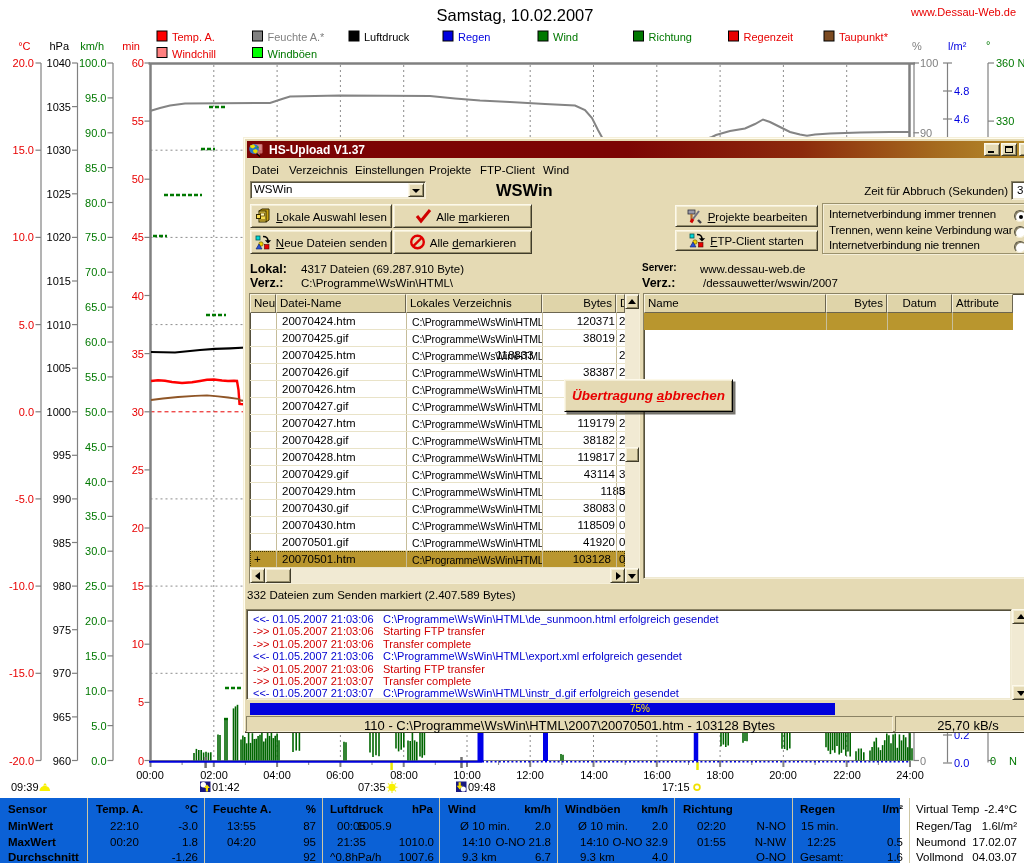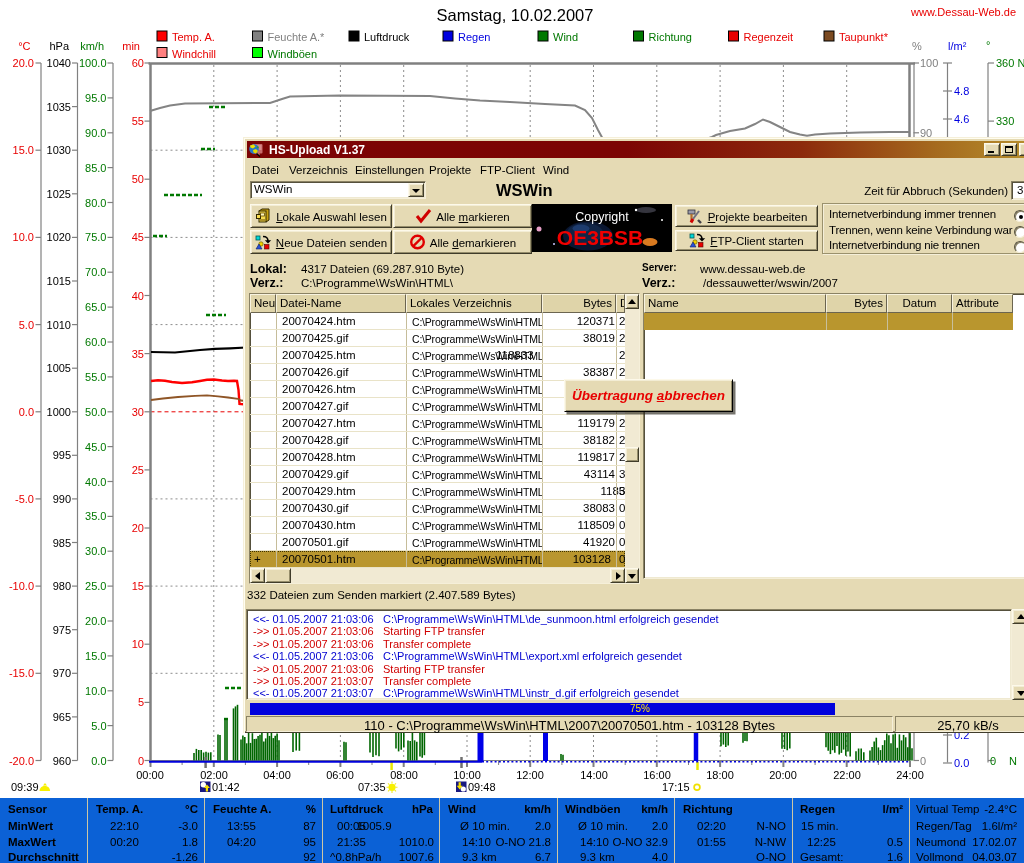--- a/index.html
+++ b/index.html
@@ -1,18 +1,18 @@
 <!DOCTYPE html>
 <html><head><meta charset="utf-8"><style>
 html,body{margin:0;padding:0;width:1024px;height:863px;overflow:hidden;background:#fff;
  font-family:"Liberation Sans",sans-serif;}
 *{box-sizing:border-box;}
 .abs{position:absolute;}
 
-#panel{position:absolute;left:0;top:798px;width:1024px;height:65px;background:#0b61d6;
+#panel{position:absolute;left:0;top:798px;width:900px;height:65px;background:#0b61d6;
  font-size:11.5px;color:#000;}
 #panel .div{position:absolute;top:0;width:1px;height:65px;background:#cdc6a4;}
 #panel .b{font-weight:bold;}
 #panel span{position:absolute;white-space:nowrap;}
 
 #dlg{position:absolute;left:243px;top:137px;width:800px;height:596px;background:#e5dab4;
  box-shadow:inset 1px 1px 0 #f5efd9, inset 2px 2px 0 #fffdf0, inset -1px -1px 0 #413d2b, inset -2px -2px 0 #8a8264;
  font-size:11.5px;color:#000;}
 #dlg .abs{white-space:nowrap;}
 .raised{background:#e5dab4;border:1px solid;border-color:#fdf9ea #403c2a #403c2a #fdf9ea;
@@ -618,33 +618,20 @@
           <circle cx="6" cy="10" r="2.2" fill="#f0d000" stroke="#605000" stroke-width="0.6"></circle>
           <path d="M1 15 L4 10 L7 15 z" fill="#2850d8" stroke="#102060" stroke-width="0.6"></path>
           <rect x="9.5" y="10.5" width="4.5" height="4.5" fill="#e80000" stroke="#500000" stroke-width="0.6"></rect>
           <path d="M8 2.5 C 12 2.5 13 4 13 7.5" stroke="#000" stroke-width="1.7" fill="none"></path>
           <path d="M13 9.5 l -3.2 -3.2 h6.4 z" fill="#000"></path>
         </svg></div><span style="display:inline-block;vertical-align:middle;margin-top:3px;margin-left:4px;"><u>N</u>eue Dateien senden</span></div>
 <div class="abs raised" style="left:150px;top:93px;width:139px;height:24px;text-align:center;"><div style="display:inline-block;vertical-align:middle;margin-top:3px;"><svg width="17" height="16">
           <circle cx="8.5" cy="8" r="6.3" fill="none" stroke="#e00000" stroke-width="2.4"></circle>
           <line x1="4" y1="12.4" x2="13" y2="3.5" stroke="#e00000" stroke-width="2.4"></line>
         </svg></div><span style="display:inline-block;vertical-align:middle;margin-top:3px;margin-left:4px;">Alle <u>d</u>emarkieren</span></div>
-<div class="abs" style="left:289px;top:67px;width:140px;height:48px;background:#000;overflow:hidden;"><svg width="140" height="48">
-        <ellipse cx="56" cy="32" rx="25" ry="14.5" fill="#0a1630"></ellipse>
-        <ellipse cx="53" cy="29" rx="18" ry="10" fill="#112546"></ellipse>
-        <ellipse cx="49" cy="24.5" rx="8.5" ry="4" fill="#1e3c6e"></ellipse>
-        <ellipse cx="118" cy="38" rx="7.5" ry="4" fill="#d87a20"></ellipse>
-        <ellipse cx="114" cy="6" rx="10" ry="3" fill="#42424e" opacity="0.8"></ellipse>
-        <circle cx="7" cy="25" r="2.5" fill="#e8a0c8"></circle>
-        <circle cx="104" cy="6" r="1.2" fill="#fff"></circle>
-        <circle cx="130" cy="16" r="1" fill="#fff"></circle>
-        <circle cx="22" cy="40" r="1" fill="#c8c8ff"></circle>
-        <text x="70" y="17" text-anchor="middle" fill="#fff" font-size="12.5" font-family="Liberation Sans">Copyright</text>
-        <text x="68" y="41" text-anchor="middle" fill="#f00000" font-size="21" font-weight="bold" font-family="Liberation Sans">OE3BSB</text>
-      </svg></div>
 <div class="abs raised" style="left:432px;top:68px;width:143px;height:22px;text-align:center;"><div style="display:inline-block;vertical-align:middle;margin-top:2px;"><svg width="18" height="16">
           <rect x="2" y="2" width="7" height="4" fill="#9a9aa8" stroke="#30303c" stroke-width="0.8"></rect>
           <path d="M5.5 6 l0 7" stroke="#b07030" stroke-width="2.2"></path>
           <path d="M13 3 l-6 8" stroke="#707080" stroke-width="2"></path>
           <path d="M7 11 l-2 3.5" stroke="#d00000" stroke-width="3"></path>
           <path d="M12 12 l3 3" stroke="#404048" stroke-width="2.4"></path>
         </svg></div><span style="display:inline-block;vertical-align:middle;margin-top:2px;margin-left:4px;"><u>P</u>rojekte bearbeiten</span></div>
 <div class="abs raised" style="left:432px;top:93px;width:143px;height:21px;text-align:center;"><div style="display:inline-block;vertical-align:middle;margin-top:1px;"><svg width="17" height="16">
           <rect x="1" y="2" width="4" height="4" fill="#00d8d8" stroke="#005858" stroke-width="0.8"></rect>
           <circle cx="6" cy="10" r="2.2" fill="#f0d000" stroke="#605000" stroke-width="0.6"></circle>

